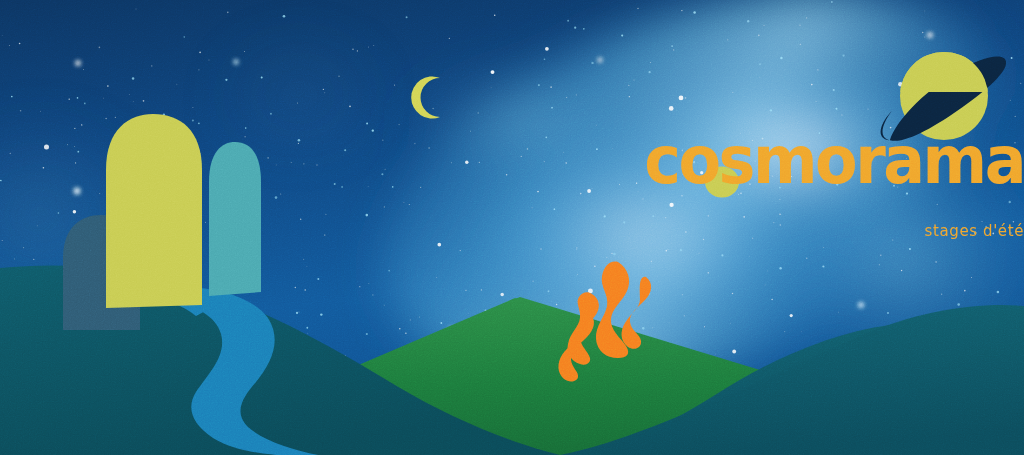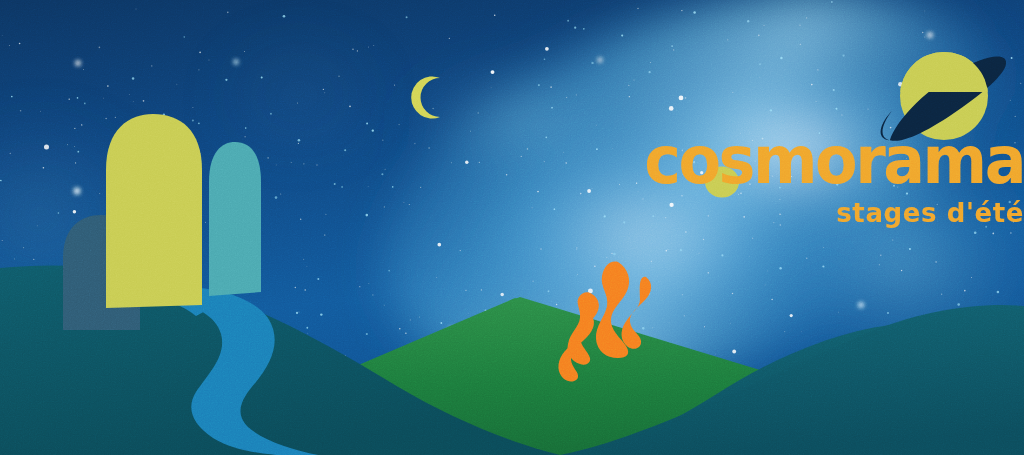--- a/index.html
+++ b/index.html
@@ -43,25 +43,25 @@
     letter-spacing: -2.5px;
     line-height: 1;
     color: #f0a52c;
     margin: 0;
     text-transform: lowercase;
     transform: scaleY(1.06);
     transform-origin: center top;
   }
   .subtitle {
     font-family: "DejaVu Sans", sans-serif;
-    font-weight: bold;
-    font-size: 26px;
+    font-weight: normal;
+    font-size: 15px;
     letter-spacing: 0.6px;
     color: #f0a52c;
-    margin: 8px 0 0 0;
+    margin: 32px 0 0 0;
   }
 
   
   .grain {
     position: absolute;
     left: 0; top: 0;
     width: 1024px; height: 455px;
     pointer-events: none;
     opacity: .22;
     mix-blend-mode: overlay;

